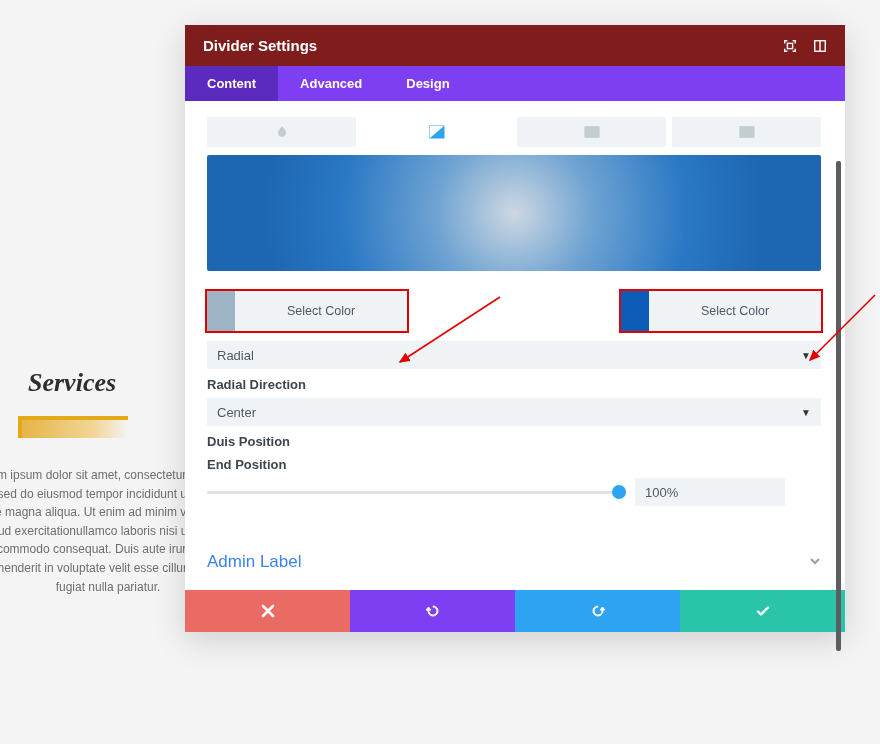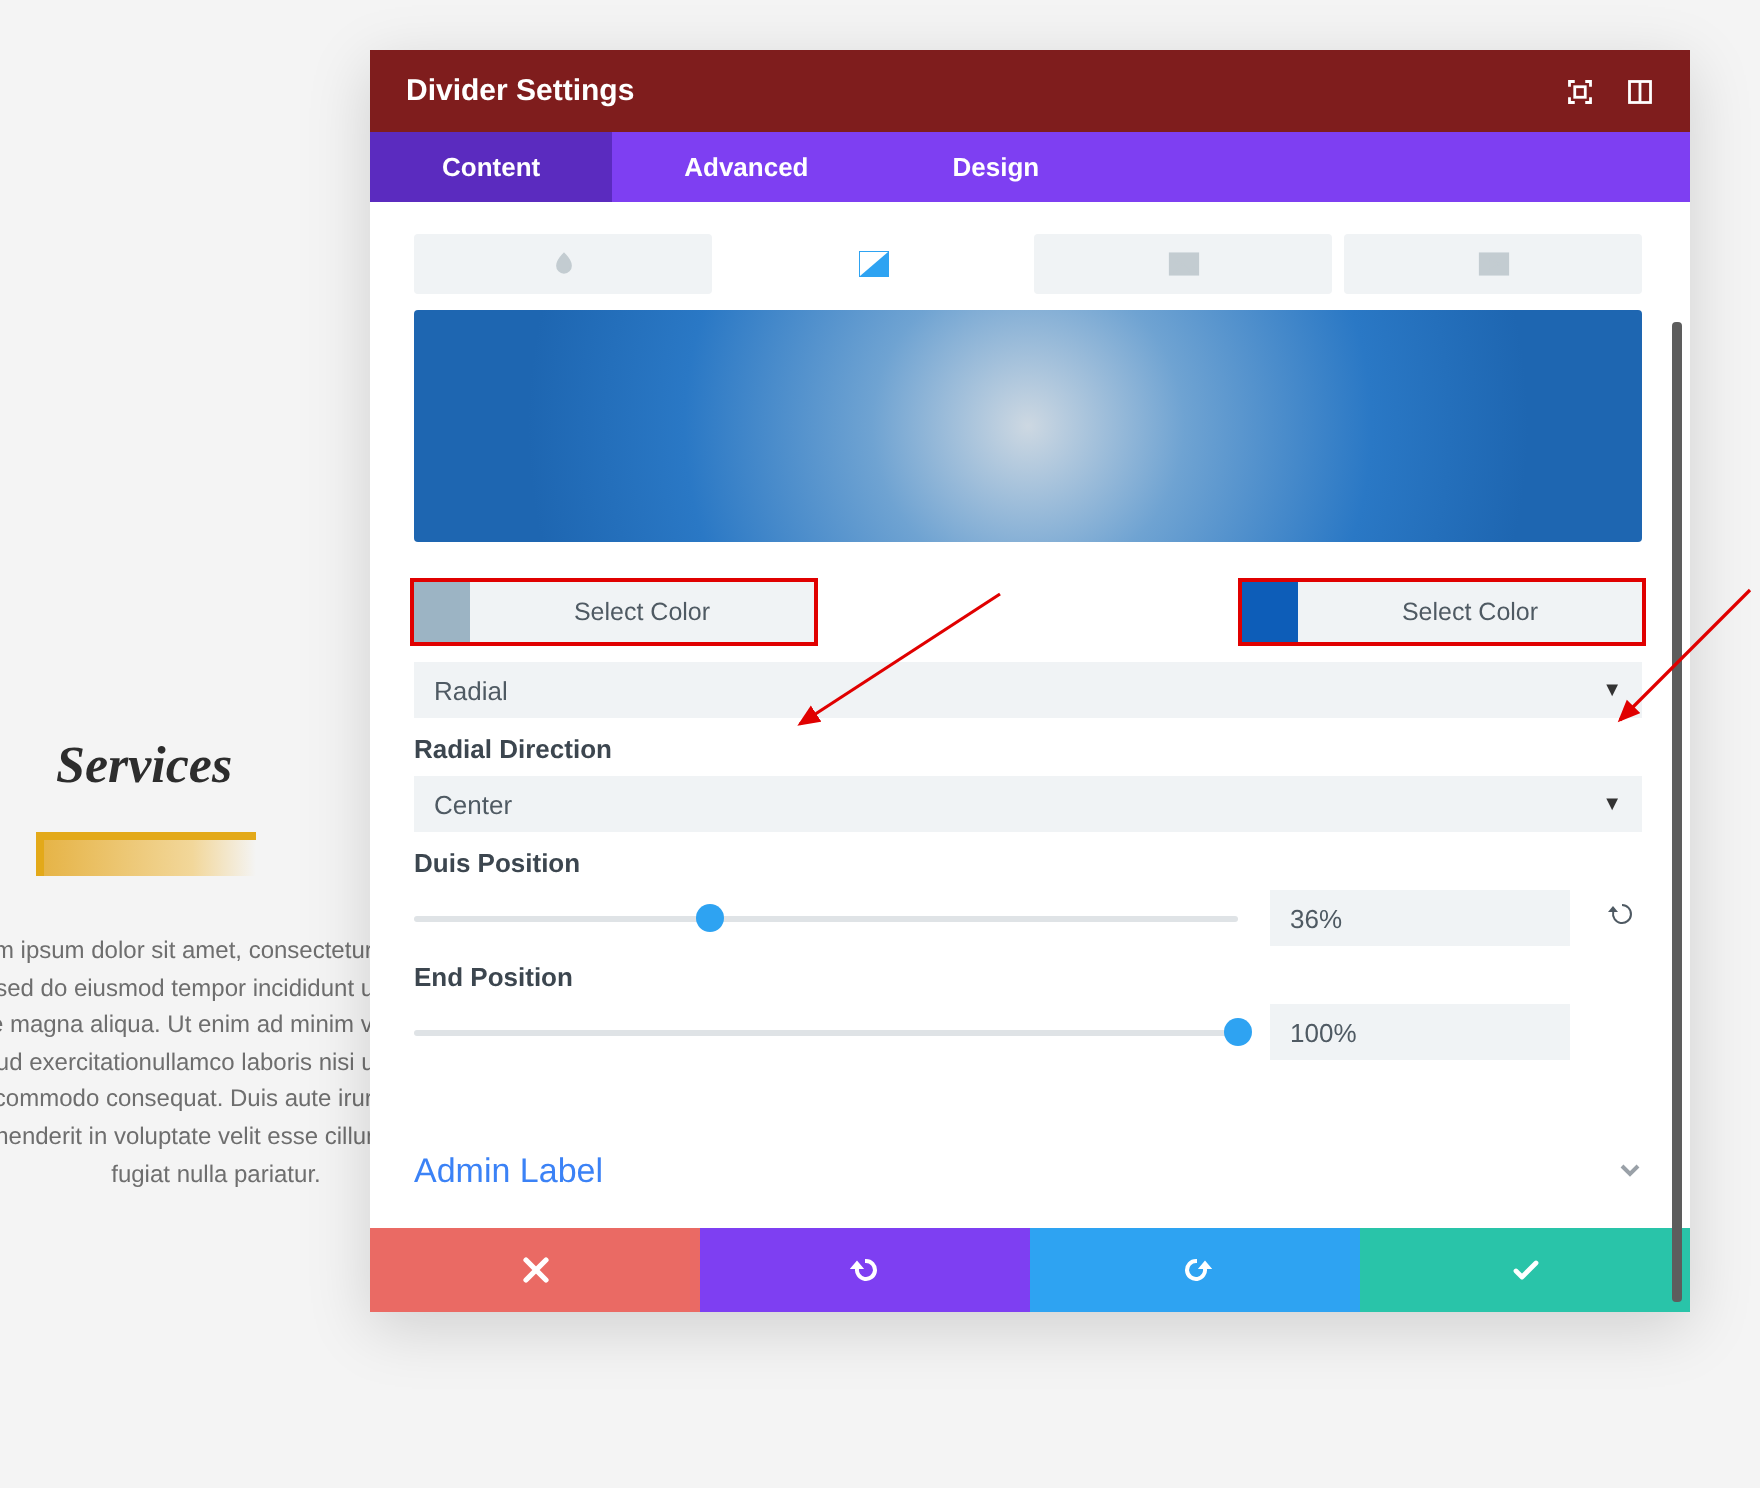--- a/index.html
+++ b/index.html
@@ -74,21 +74,21 @@
   .modal-title { font-size: 15px; font-weight: 600; }
   .modal-header-icons { display: flex; gap: 16px; }
   .hdr-icon { width: 14px; height: 14px; display:flex; align-items:center; justify-content:center; cursor:pointer;}
   .hdr-icon svg { width:14px; height:14px; fill:none; stroke:#fff; stroke-width:1.6;}
 
   .tabbar {
     background: #7e3ff2;
     display: flex;
   }
   .tab {
-    padding: 10px 36px;
+    padding: 10px 22px;
     font-size: 13px;
     color: #fff;
     font-weight: 600;
     cursor: pointer;
   }
   .tab.active { background: #5b2bbf; }
 
   .modal-body {
     padding: 16px 24px 18px 22px;
     position: relative;
@@ -131,21 +131,21 @@
   .preview {
     height:116px;
     border-radius:2px;
     background: radial-gradient(circle at center, #a8bccf 0%, #5596d2 20%, #2878c8 40%, #1e66b1 65%, #1e5fa3 100%);
     background: radial-gradient(circle at center, #cdd8e2 0%, #6fa3d2 25%, #2a78c5 55%, #1e66b1 80%);
     margin-bottom: 20px;
   }
 
   .color-row { display:flex; justify-content:space-between; gap:10px; margin-bottom:10px;}
   .color-picker {
-    width: 200px; height:30px;
+    width: 200px; height:40px;
     display:flex; align-items:center;
     background:#f0f3f5;
     cursor:pointer;
     outline: 2px solid #e00000;
     outline-offset: 0;
   }
   .swatch { width:28px; height:100%; }
   .swatch.a { background:#9cb4c4; }
   .swatch.b { background:#0d5db8; }
   .cp-label { flex:1; text-align:center; font-size:12.5px; color:#4f5a63; }
@@ -289,33 +289,20 @@
     <div class="field-group">
       <div class="field-label">Radial Direction</div>
       <div class="select">
         <span>Center</span>
         <span class="caret">▼</span>
       </div>
     </div>
 
     <div class="field-group">
       <div class="field-label">Duis Position</div>
-      <div class="slider-row">
-        <div class="slider-track">
-          <div class="slider-thumb" style="left:36%"></div>
-        </div>
-        <div class="slider-val">36%</div>
-        <div class="reset-slot">
-          <span>
-            <svg viewBox="0 0 16 16">
-                <path d="M8 3a5 5 0 1 1-4.9 4H1l2.5-3L6 7H4.1A4 4 0 1 0 8 4V3z"></path>
-              </svg>
-          </span>
-        </div>
-      </div>
     </div>
 
     <div class="field-group">
       <div class="field-label">End Position</div>
       <div class="slider-row">
         <div class="slider-track">
           <div class="slider-thumb" style="left:100%"></div>
         </div>
         <div class="slider-val">100%</div>
         <div class="reset-slot"></div>

